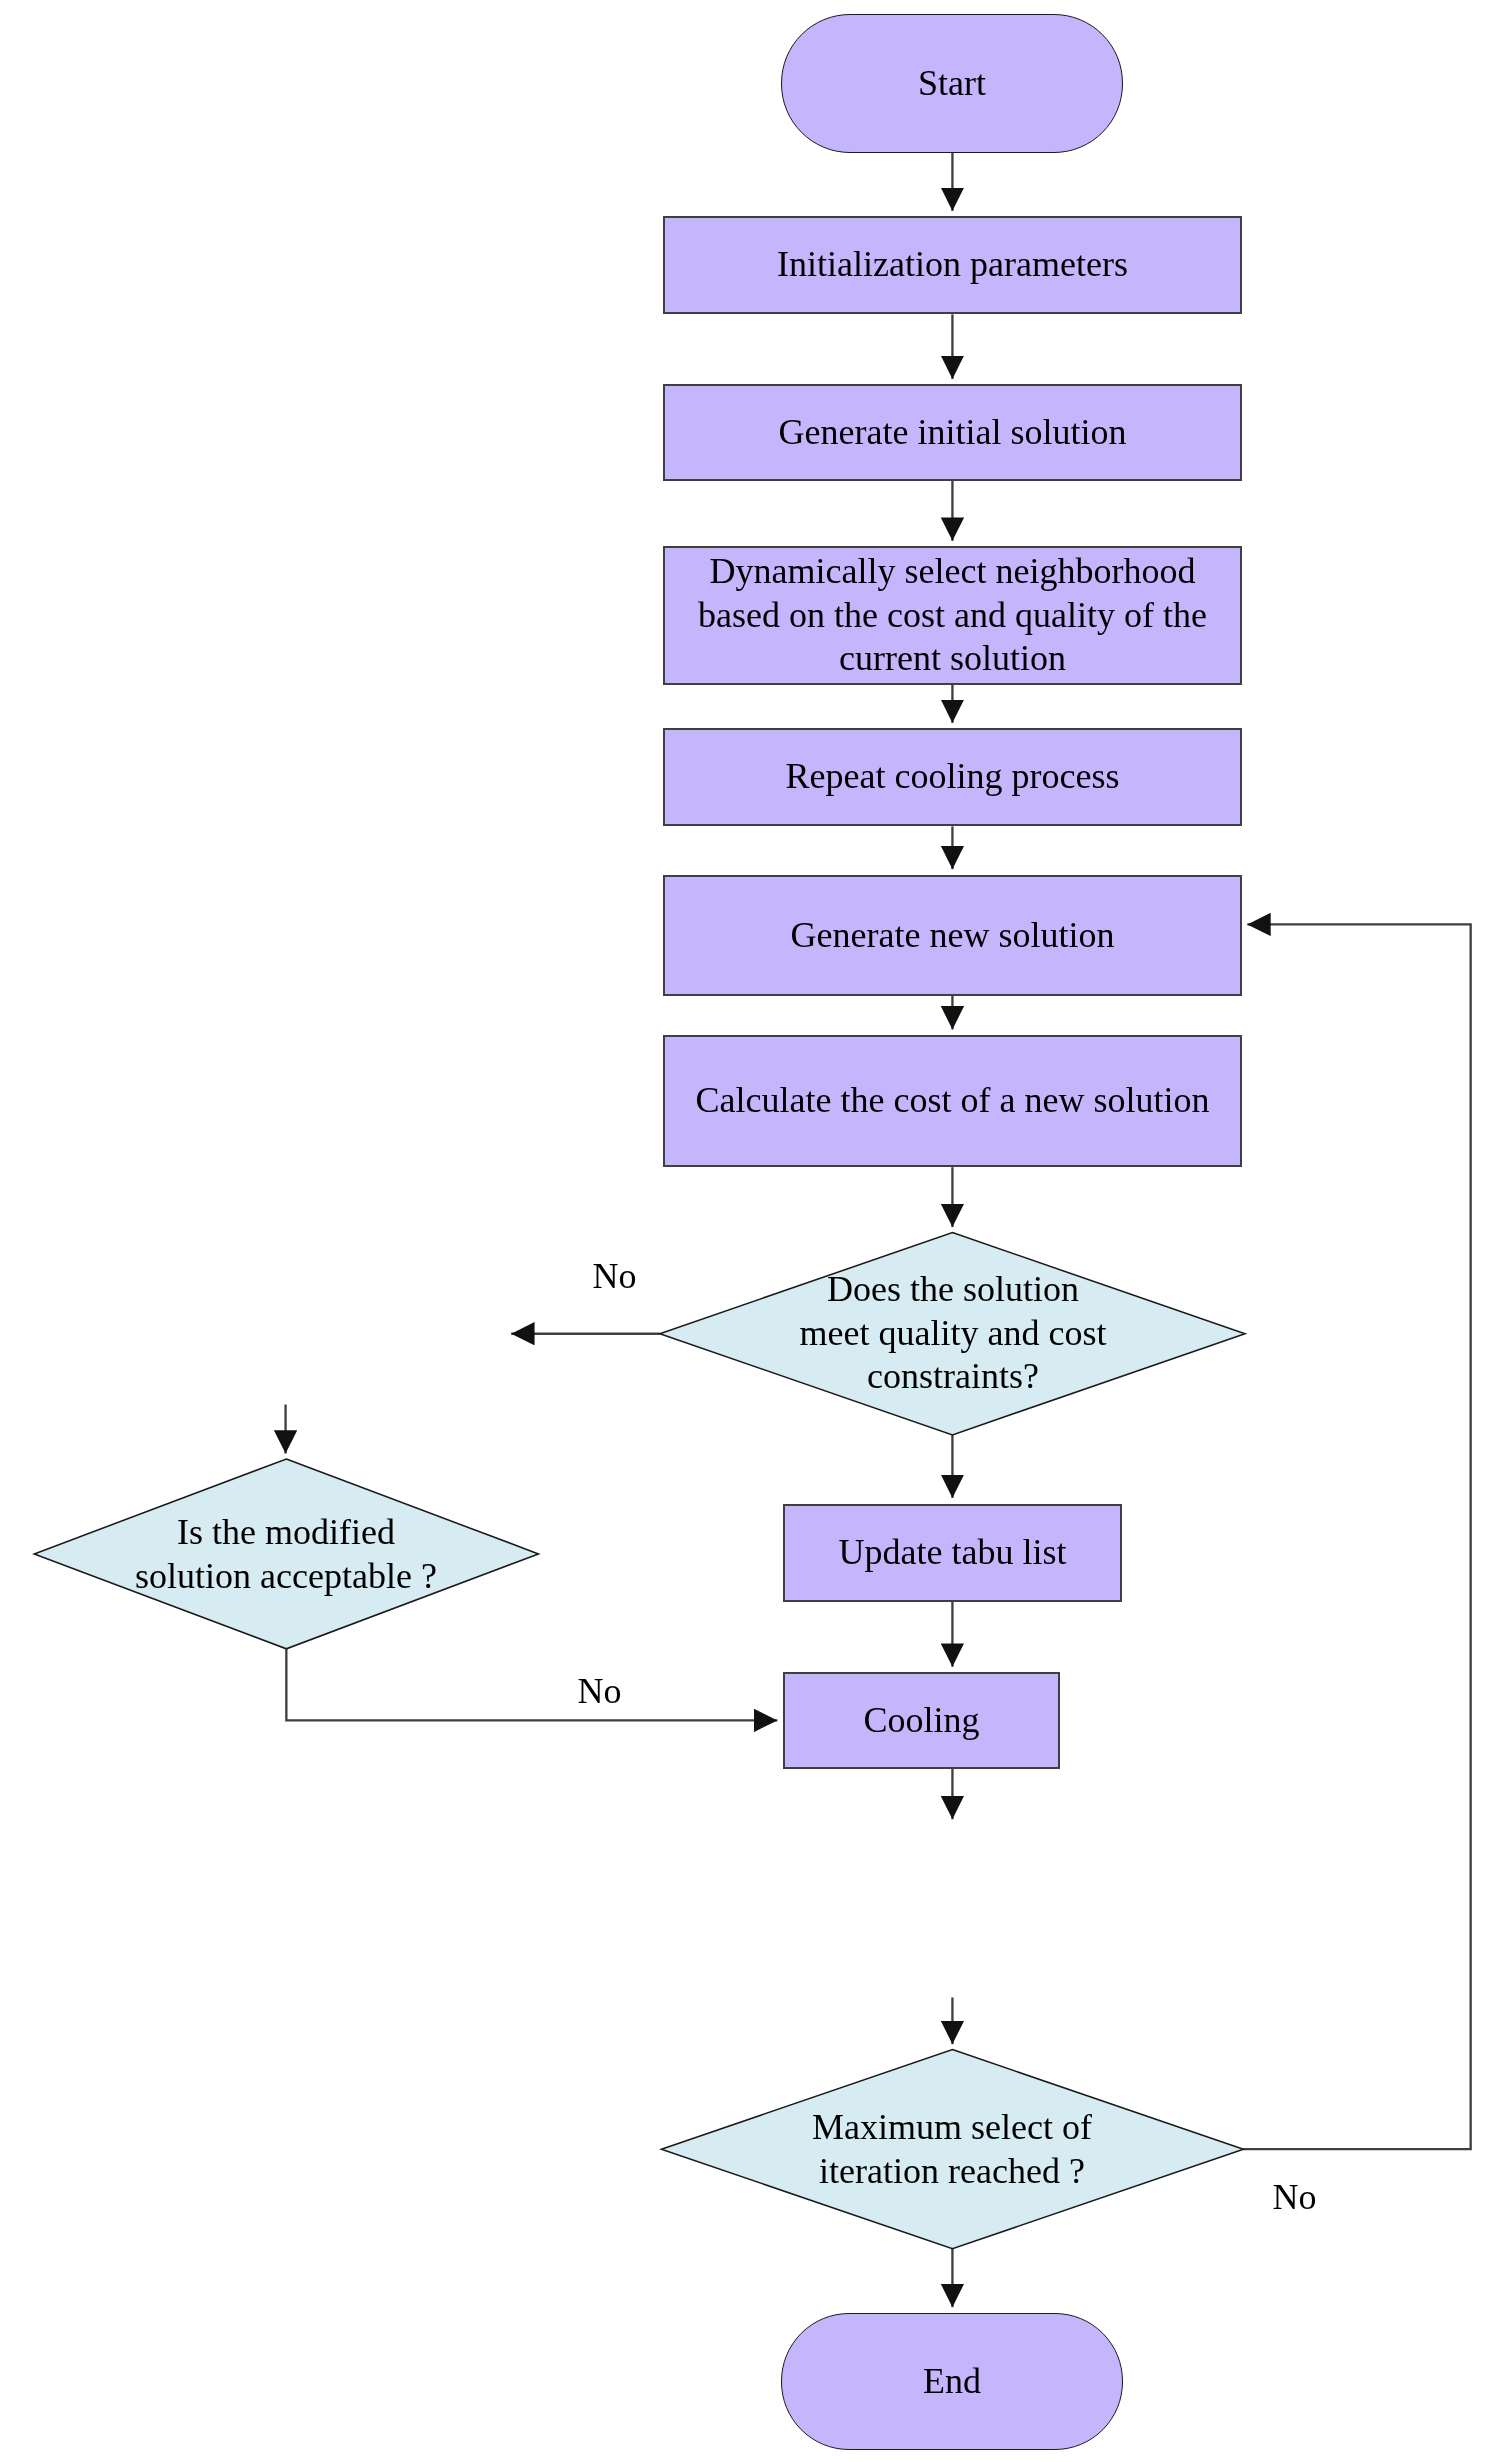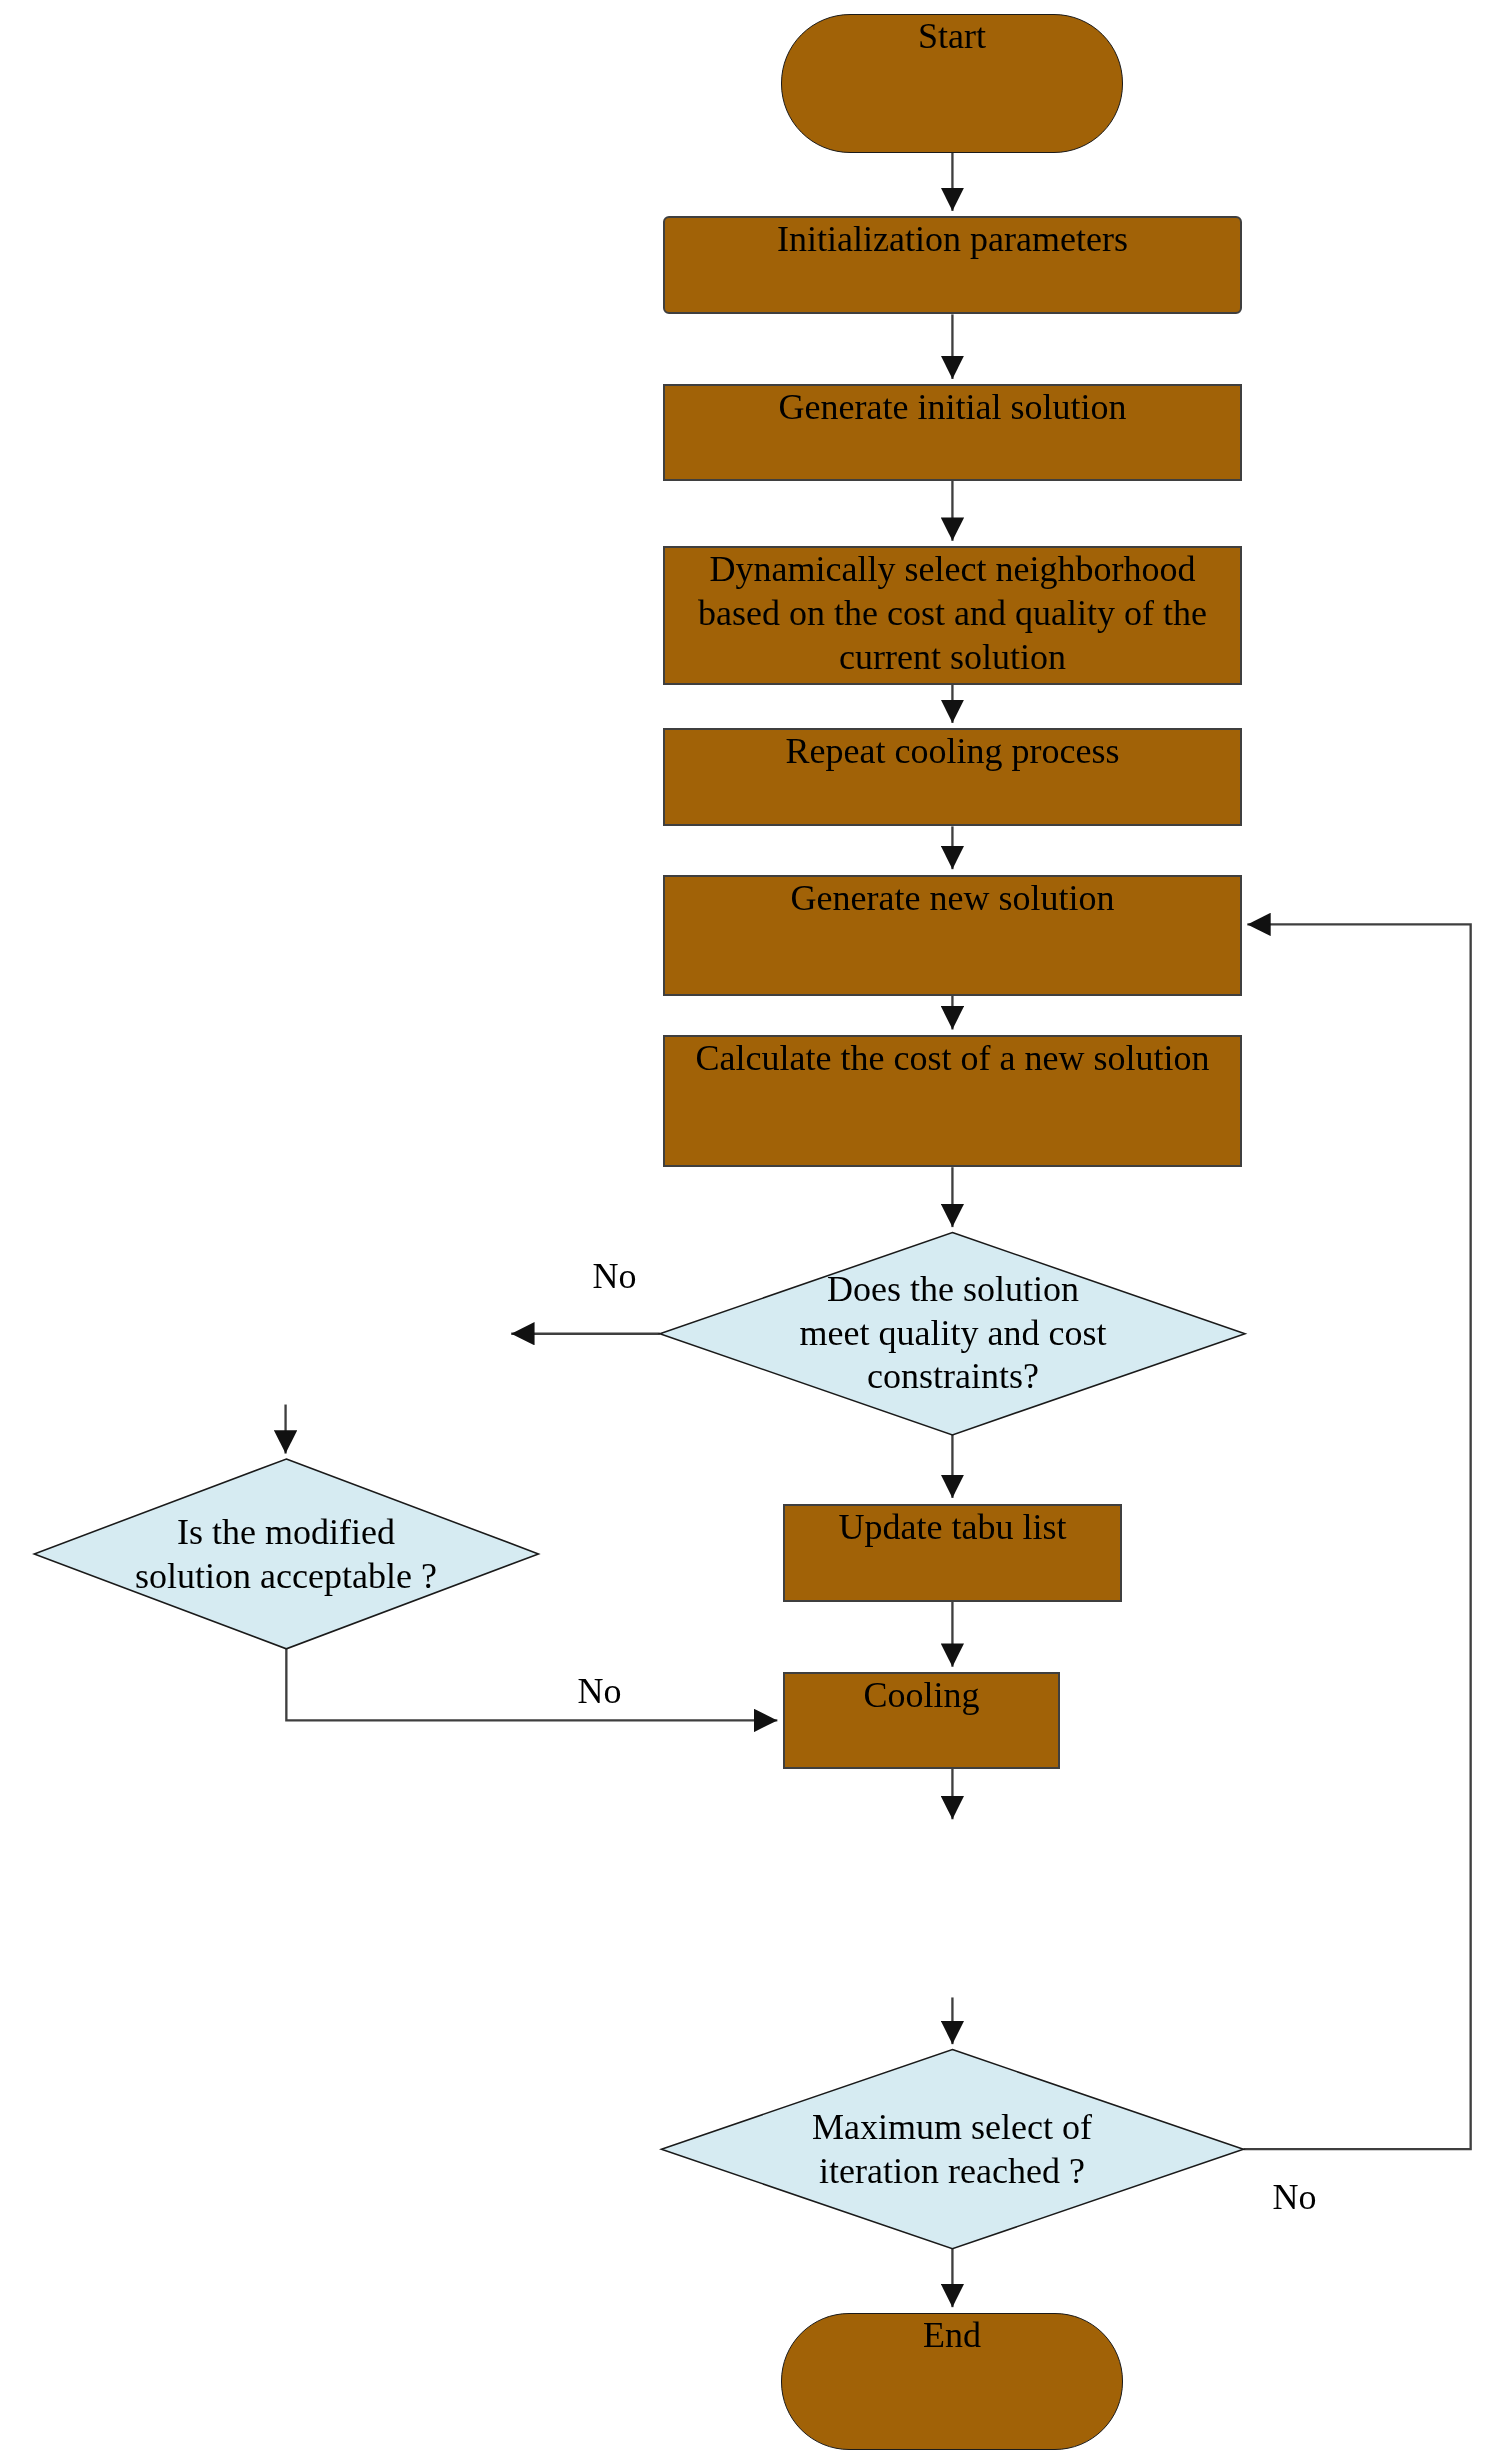--- a/index.html
+++ b/index.html
@@ -29,22 +29,23 @@
     stroke-width: 3;
   }
   .diamond-shape {
     fill: #d6ebf2;
     stroke: #1a1a1a;
     stroke-width: 2;
   }
   .node {
     position: absolute;
     box-sizing: border-box;
-    background: #a16207;
+    background: #c4b5fd;
     display: flex;
+    align-items: center;
     justify-content: center;
   }
   .process {
     border: 2.3px solid #3f3f3f;
   }
   .terminator {
     border: 1.6px solid #1a1a1a;
   }
   .label {
     font-size: 36px;
@@ -98,21 +99,21 @@
 
     <polygon class="diamond-shape" points="1224,1584 1600,1714 1224,1844 848,1714"></polygon>
     <polygon class="diamond-shape" points="368,1875 692,1997 368,2119 44,1997"></polygon>
     <polygon class="diamond-shape" points="1224,2634 1598,2762 1224,2890 850,2762"></polygon>
   </svg>
 
   <div class="node terminator" style="left:781px; top:14px; width:342px; height:139px; border-radius:69px;">
     <div class="label">Start</div>
   </div>
 
-  <div class="node process" style="left:663px; top:216px; width:579px; height:98px;border-radius:6px;">
+  <div class="node process" style="left:663px; top:216px; width:579px; height:98px;">
     <div class="label">Initialization parameters</div>
   </div>
 
   <div class="node process" style="left:663px; top:384px; width:579px; height:97px;">
     <div class="label">Generate initial solution</div>
   </div>
 
   <div class="node process" style="left:663px; top:546px; width:579px; height:139px;">
     <div class="label">Dynamically select neighborhood
 based on the cost and quality of the

